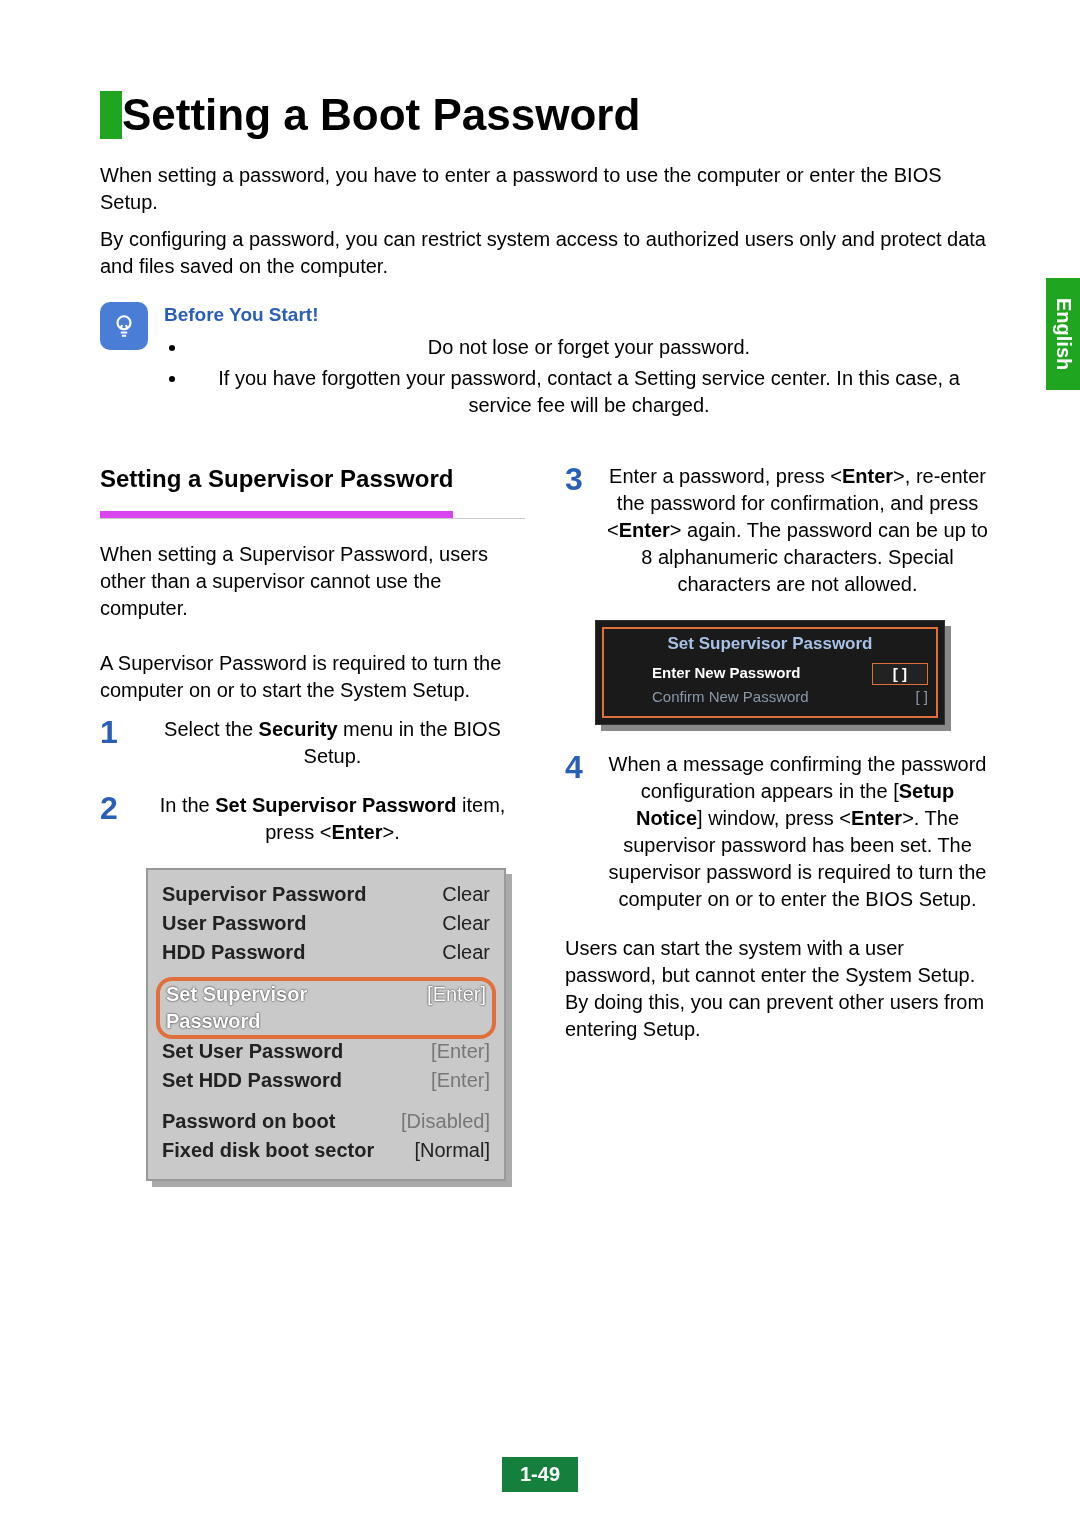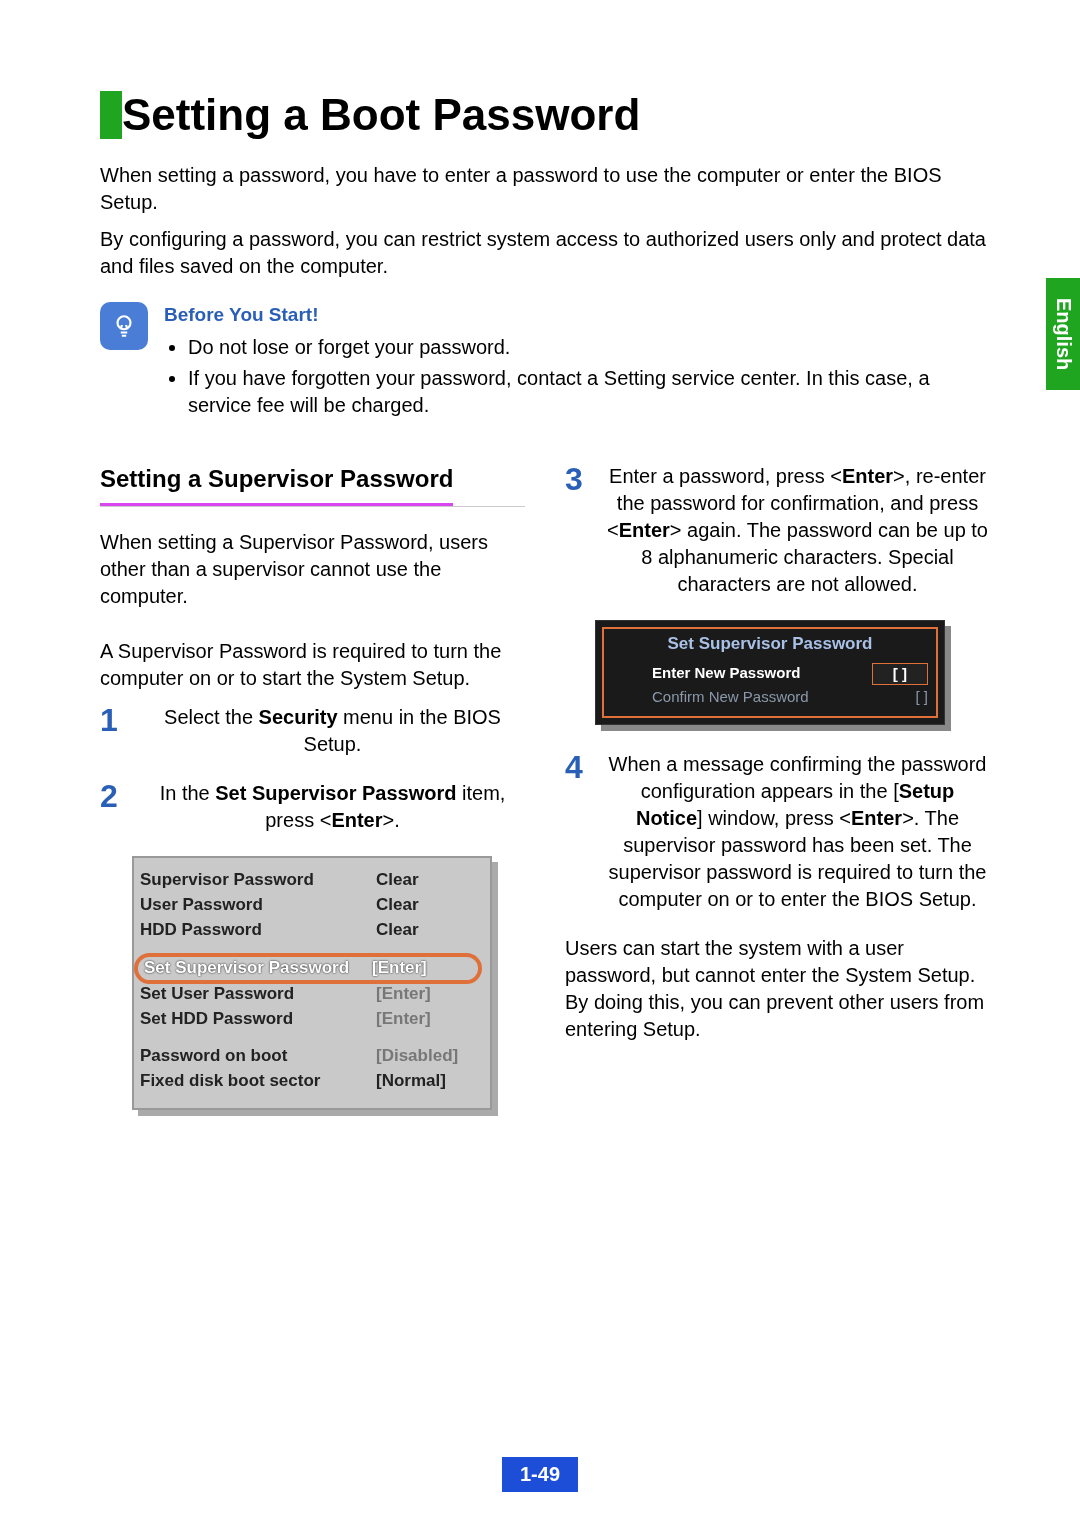--- a/index.html
+++ b/index.html
@@ -22,55 +22,55 @@
   .tip-box { display: flex; gap: 16px; margin: 22px 0 10px 0; }
   .tip-icon {
     width: 48px; height: 48px; border-radius: 10px;
     background: #4a7dd6; display: flex; align-items: center; justify-content: center;
     flex-shrink: 0;
   }
   .tip-icon svg { width: 26px; height: 26px; }
   .tip-content { flex: 1; }
   .tip-title { color: #2a5fb8; font-weight: bold; margin-bottom: 6px; font-size: 19px; }
   .tip-content ul { list-style: disc; padding-left: 24px; }
-  .tip-content li { margin-bottom: 4px; }
+  .tip-content li { margin-bottom: 4px; text-align: center; }
 
   .side-tab {
     position: absolute; right: 0; top: 278px;
     width: 34px; height: 112px; background: #1fa51f;
     color: #fff; font-weight: bold; font-size: 20px;
     display: flex; align-items: center; justify-content: center;
     writing-mode: vertical-rl;
   }
 
   .columns { display: flex; gap: 40px; margin-top: 40px; }
   .col { flex: 1; min-width: 0; }
 
   h2 {
-    font-size: 24px; font-weight: bold; padding-bottom: 8px;
-    border-bottom: 3px solid #d946ef; display: inline-block;
+    font-size: 24px; font-weight: bold; padding-bottom: 16px;
+    border-bottom: 7px solid #d946ef; display: inline-block;
   }
   .h2wrap { border-bottom: 1px solid #ccc; margin-bottom: 22px; }
 
   .step { display: flex; gap: 16px; margin-bottom: 22px; }
   .step-num { font-size: 32px; font-weight: bold; color: #2a5fb8; flex-shrink: 0; line-height: 1; min-width: 24px; }
   .step-body { flex: 1; text-align: center; }
   .step-body b { font-weight: bold; }
 
   .bios-fig {
-    margin: 14px 0 10px 32px; width: 360px;
+    margin: 14px 0 10px 46px; width: 360px;
     border: 2px solid #999; background: #c9c9c9;
     box-shadow: 6px 6px 0 #aaa;
-    padding: 10px 14px 14px 6px;
+    padding: 10px 14px 14px 14px;
     font-family: "Trebuchet MS", Arial, sans-serif;
-    font-size: 17px;
+    font-size: 20px;
   }
   .bios-row { display: flex; justify-content: space-between; padding: 1px 0; }
   .bios-row .lab { font-weight: bold; color: #222; }
-  .bios-row .val { font-weight: bold; color: #222; width: 100px; text-align: left; }
+  .bios-row .val { font-weight: normal; color: #222; width: 100px; text-align: right; }
   .bios-row.dim .val { color: #777; }
   .bios-sep { height: 12px; }
   .bios-hi {
     border: 4px solid #e0703a; border-radius: 16px;
     margin: -2px -6px; padding: 0 6px;
   }
   .bios-hi .lab, .bios-hi .val { color: #fff; text-shadow: 0 0 2px #000; }
 
   .dialog-fig {
     margin: 18px 0 10px 30px; width: 350px;
@@ -80,21 +80,21 @@
   }
   .dlg-inner { border: 2px solid #e0703a; margin: 6px; padding: 4px 8px 8px 8px; }
   .dlg-title { color: #a9c1e6; font-weight: bold; text-align: center; font-size: 17px; margin-bottom: 6px; }
   .dlg-row { display: flex; justify-content: space-between; color: #8a98aa; font-size: 15px; padding: 1px 0; margin-left: 40px; }
   .dlg-row.active { color: #fff; font-weight: bold; }
   .dlg-field { color: #8a98aa; }
   .dlg-field.active { background: #222; border: 1px solid #e0703a; padding: 0 20px; color: #fff; }
 
   .page-num {
     position: absolute; bottom: 40px; left: 50%; transform: translateX(-50%);
-    background: #1d4ed8; color: #fff; font-weight: bold;
+    background: #15803d; color: #fff; font-weight: bold;
     padding: 4px 18px; font-size: 20px;
   }
 </style>
 </head>
 <body>
 
 <div class="title-row">
   <div class="green-bar"></div>
   <h1>Setting a Boot Password</h1>
 </div>

